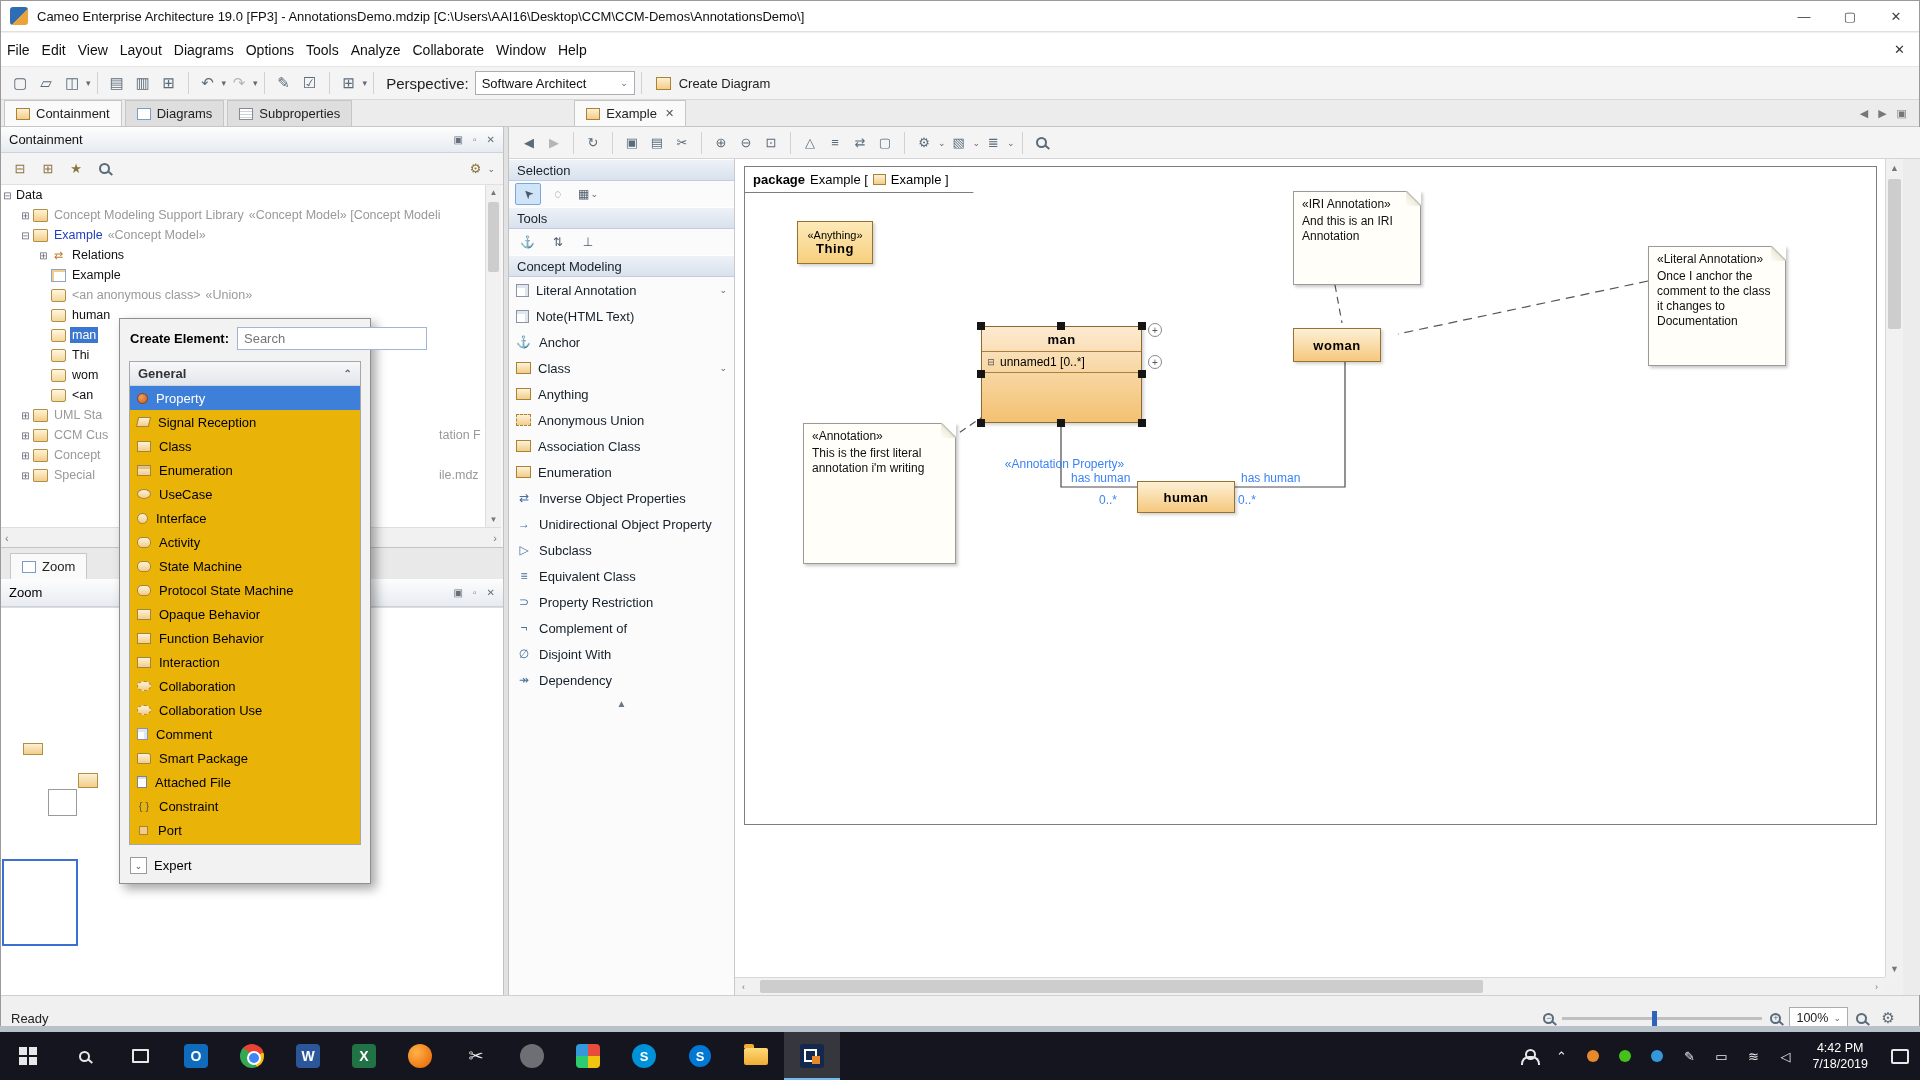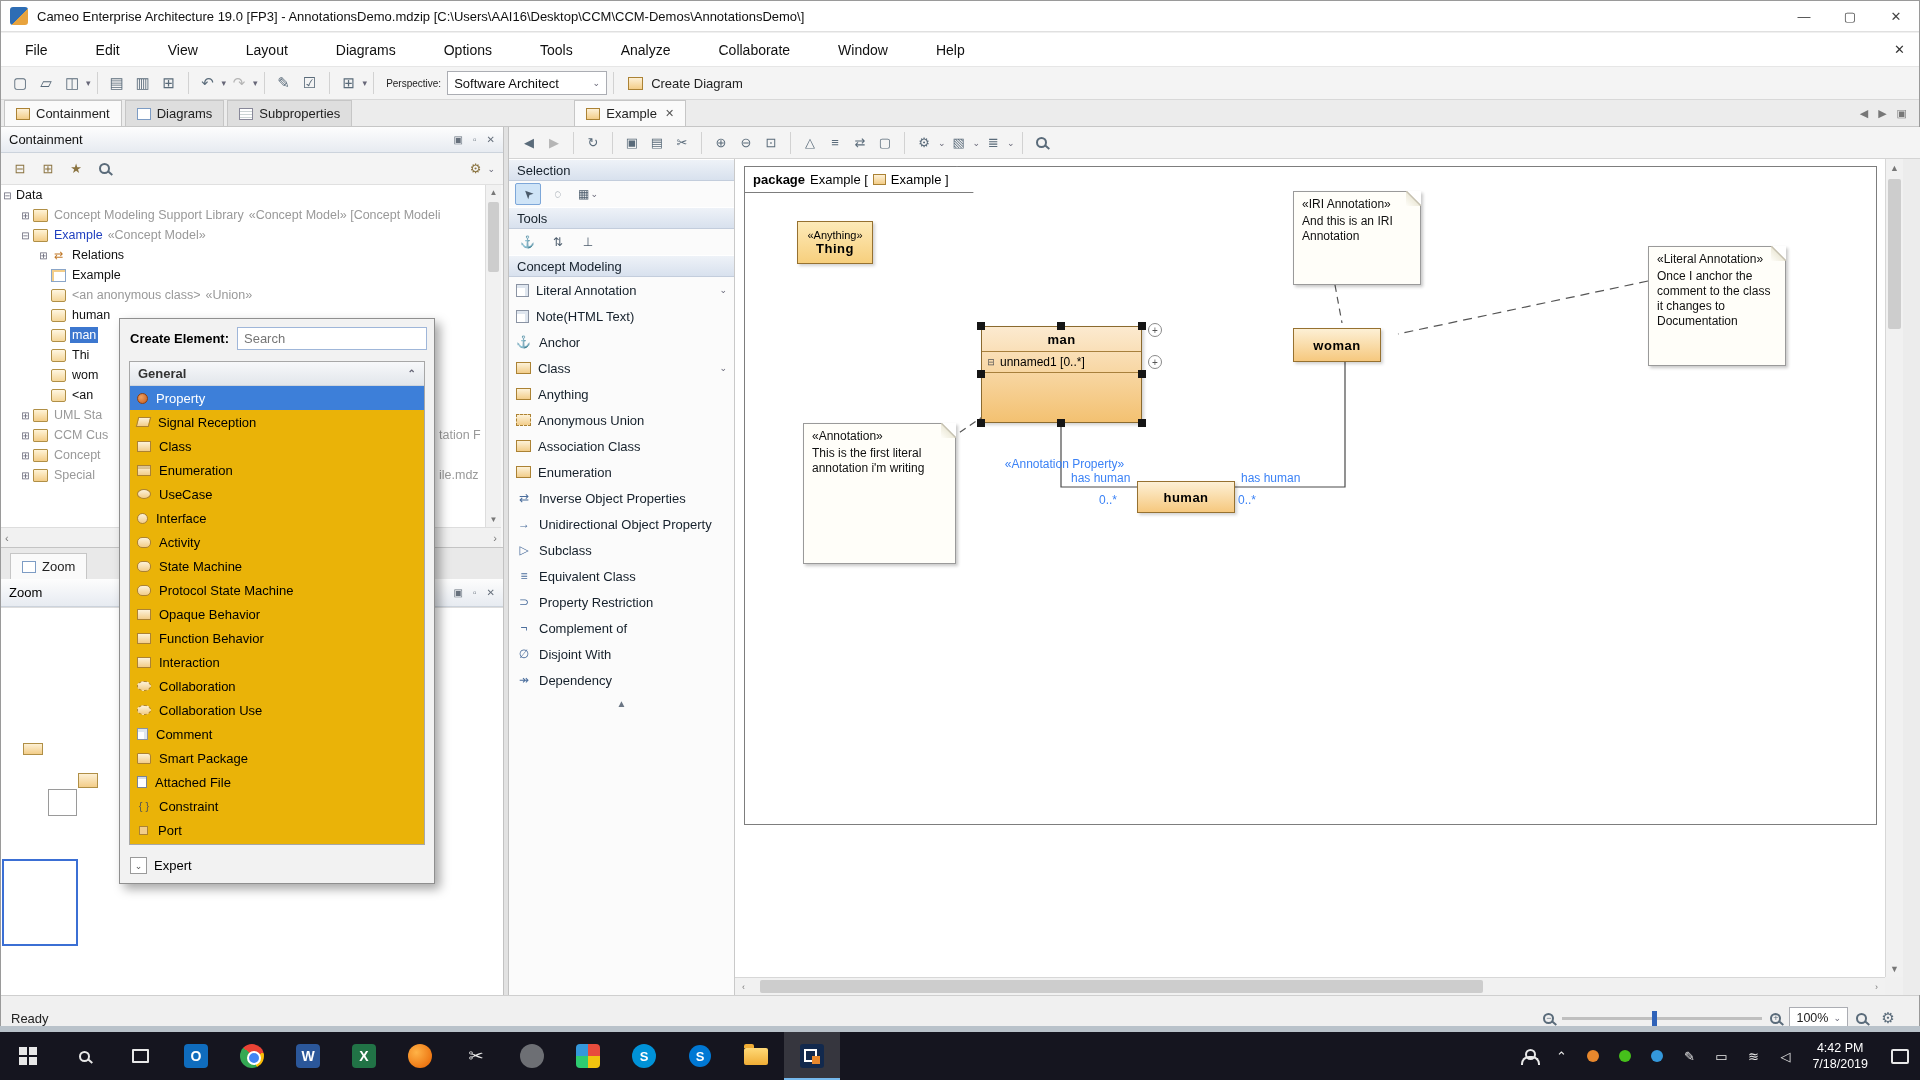--- a/index.html
+++ b/index.html
@@ -9,30 +9,30 @@
 
   
   .titlebar{position:absolute;left:0;top:0;right:0;height:31px;background:#fff;border-bottom:1px solid #e0e0e0;display:flex;align-items:center}
   .app-ico{width:18px;height:18px;margin:0 9px 0 9px;border-radius:3px;background:linear-gradient(135deg,#2e6db4 55%,#e8a33d 55%)}
   .title-text{font-size:13px;color:#101010}
   .wbtns{margin-left:auto;display:flex;height:31px}
   .wbtn{width:46px;display:flex;align-items:center;justify-content:center;font-size:13px;color:#444}
 
   
   .menubar{position:absolute;left:0;top:32px;right:0;height:34px;background:#fff;border-bottom:1px solid #e6e6e6;display:flex;align-items:center}
-  .mitem{padding:0 24px;font-size:14px;color:#101010}
+  .mitem{padding:0 6px;font-size:14px;color:#101010}
   .mclose{margin-left:auto;padding:0 14px;font-size:13px;color:#333}
 
   
   .toolbar{position:absolute;left:0;top:66px;right:0;height:33px;background:#f4f4f4;border-bottom:1px solid #d8d8d8;display:flex;align-items:center;padding-left:6px}
   .tbtn{min-width:26px;height:26px;display:flex;align-items:center;justify-content:center;font-size:15px;color:#5a6b7a;border-radius:3px}
   .tbtn.dim{color:#b5b5b5}
   .caret{font-size:9px;color:#667;margin-left:1px}
   .tsep{width:1px;height:22px;background:#d2d2d2;margin:0 6px}
-  .plabel{font-size:10px;color:#222;margin:0 6px}
+  .plabel{font-size:15px;color:#222;margin:0 6px}
   .combo{width:160px;height:24px;background:#fff;border:1px solid #abadb3;display:flex;align-items:center;font-size:13px;padding:0 6px;color:#111}
   .combo .caret{margin-left:auto}
   .cdiag{display:flex;align-items:center;gap:8px;font-size:13px;color:#222;padding:0 8px;height:26px}
   .cdiag-ico{width:15px;height:13px;background:linear-gradient(#fdf0d5,#f3cd88);border:1px solid #ab8234}
 
   
   .tabrow{position:absolute;left:0;top:99px;right:0;height:27px;background:#ececec;border-bottom:1px solid #c6c6c6;display:flex;align-items:flex-end}
   .tab{height:26px;display:flex;align-items:center;gap:6px;padding:0 11px;font-size:13px;color:#222;background:#dedede;border:1px solid #c6c6c6;border-bottom:none;margin-left:3px}
   .tab.sel{background:#fafafa}
   .lt-ico{width:14px;height:12px;background:linear-gradient(#fdf0d5,#f3cd88);border:1px solid #ab8234}
@@ -129,21 +129,21 @@
   
   .statusbar{position:absolute;left:0;top:994px;width:1918px;height:45px;background:#f0f0f0;border-top:1px solid #cfcfcf;display:flex;align-items:center;font-size:13px;color:#222;padding:0 10px}
   .sb-right{margin-left:auto;display:flex;align-items:center;gap:8px;padding-right:8px}
   .lens{position:relative;width:11px;height:11px;border:2px solid #5a6b7a;border-radius:50%;display:flex;align-items:center;justify-content:center;font-size:9px;color:#5a6b7a}
   .lens::after{content:"";position:absolute;width:6px;height:2px;background:#5a6b7a;right:-5px;bottom:-2px;transform:rotate(40deg)}
   .slider{position:relative;width:200px;height:3px;background:#bfbfbf}
   .slider .sthumb{position:absolute;left:45%;top:-6px;width:5px;height:15px;background:#2f62b8}
   .zbox{display:flex;align-items:center;gap:4px;background:#fff;border:1px solid #abadb3;height:22px;padding:0 6px;font-size:12.5px}
 
   
-  .popup{position:absolute;left:119px;top:318px;width:316px;height:566px;background:#f2f2f2;border:1px solid #8f8f8f;box-shadow:5px 5px 10px rgba(0,0,0,.35);z-index:50;font-size:13px}
+  .popup{position:absolute;left:119px;top:318px;width:252px;height:566px;background:#f2f2f2;border:1px solid #8f8f8f;box-shadow:5px 5px 10px rgba(0,0,0,.35);z-index:50;font-size:13px}
   .pop-head{display:flex;align-items:center;gap:8px;padding: 8px 10px 6px 10px}
   .pop-head label{font-weight:bold;white-space:nowrap}
   .pop-head input{flex:1;height:23px;border:1px solid #9fb6d9;padding:0 6px;font-size:13px;font-family:"Liberation Sans",sans-serif}
   .plist{position:absolute;left:9px;right:9px;top:42px;height:484px;background:#eab308;border:1px solid #a7a7a7;overflow:hidden}
   .pghead{height:24px;background:linear-gradient(#f7f8fa,#e2e6eb);border-bottom:1px solid #cfd5dc;display:flex;align-items:center;padding:0 8px;font-weight:bold;color:#333}
   .pghead .chev{margin-left:auto;font-size:10px;color:#667}
   .pitem{height:24px;display:flex;align-items:center;gap:8px;padding:0 7px}
   .pitem.sel{background:#3d7fd9;color:#fff}
   .ic{flex:0 0 auto}
   .ic-dot{width:11px;height:11px;border-radius:50%;background:radial-gradient(circle at 35% 35%,#f0a060,#c35b1e);border:1px solid #8d3f12}

